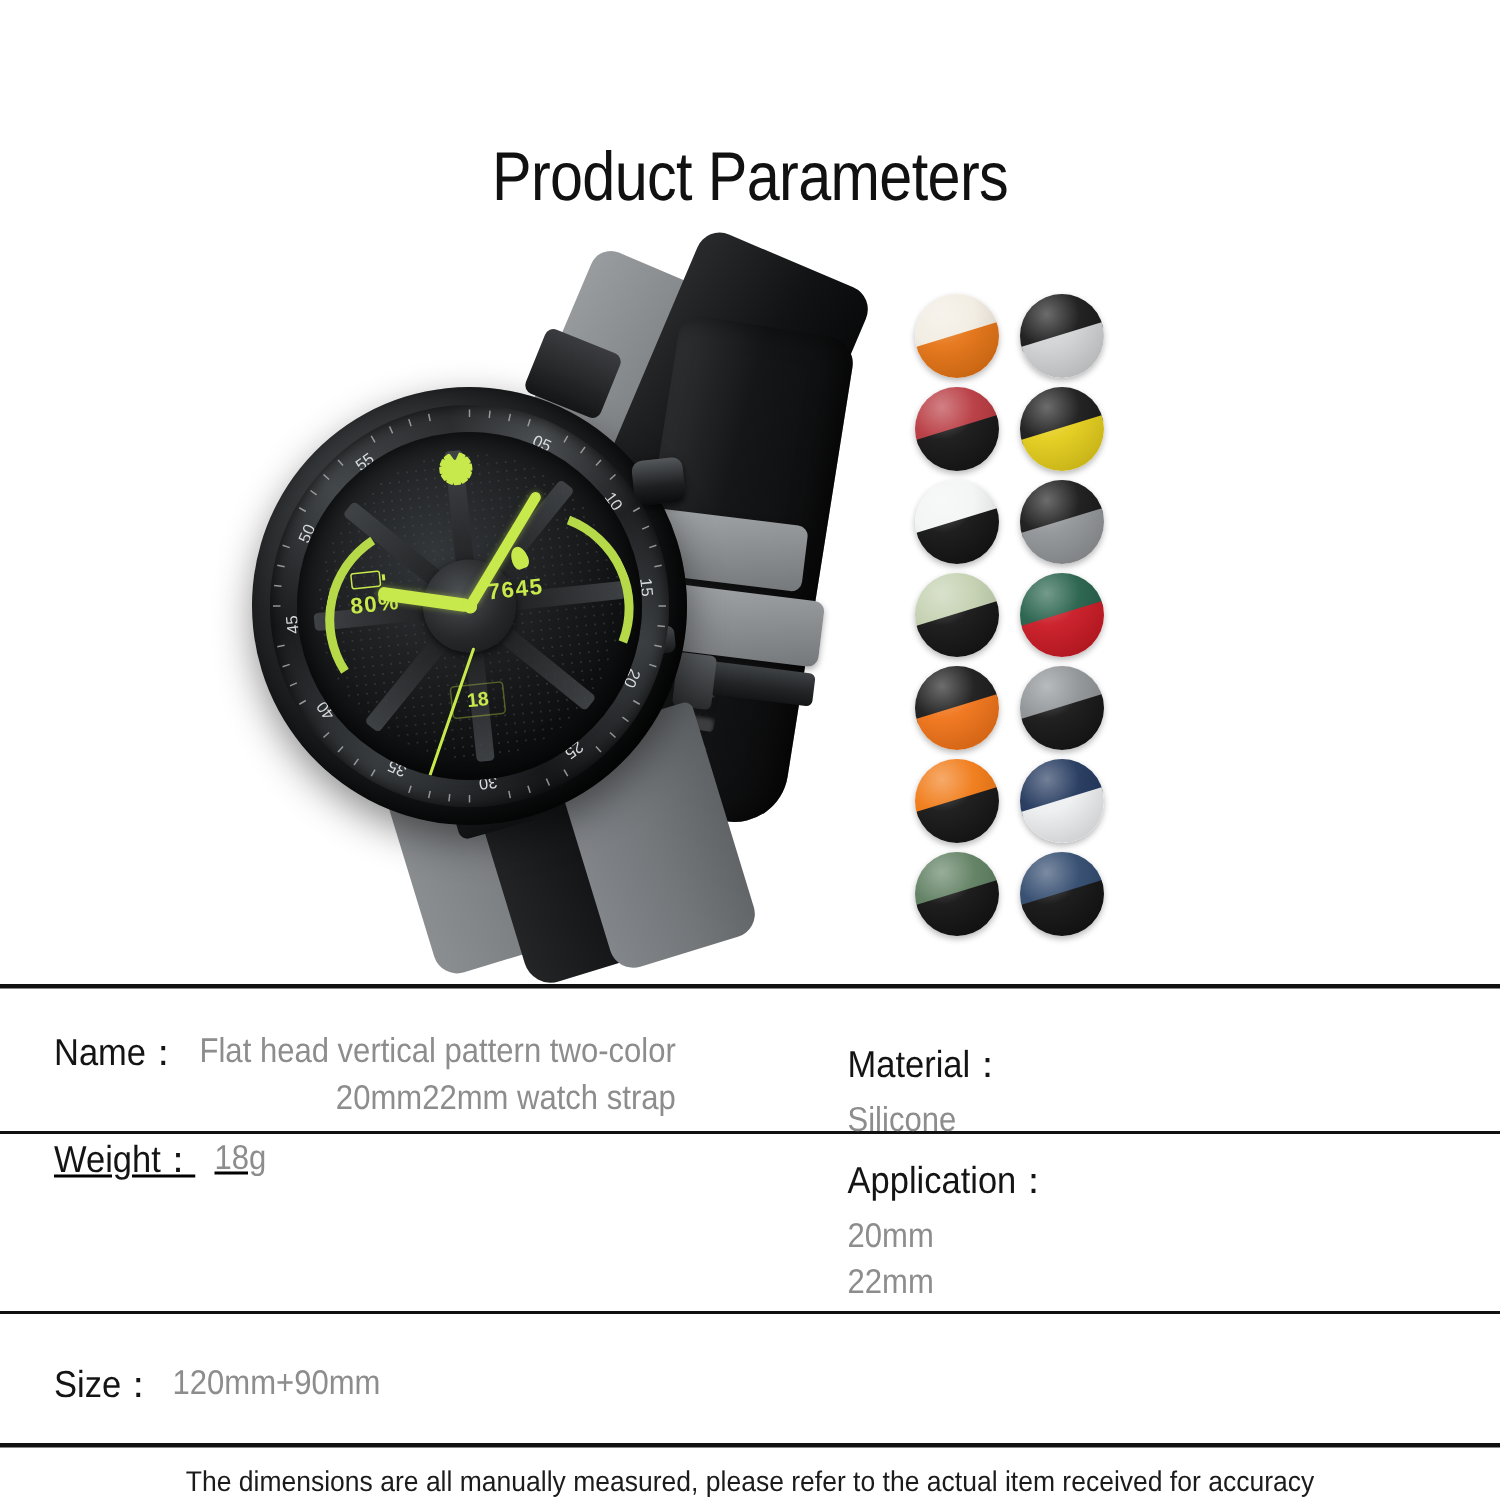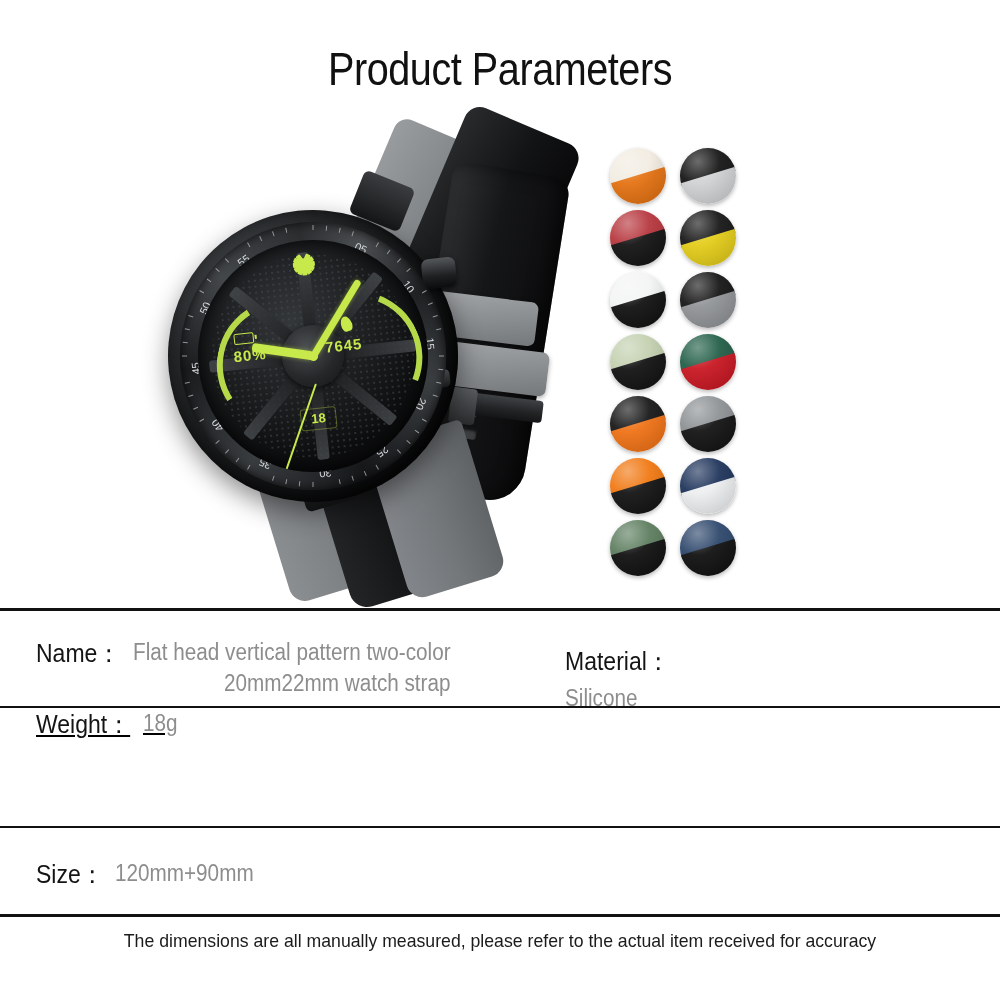--- a/index.html
+++ b/index.html
@@ -3,21 +3,21 @@
 <meta charset="utf-8">
 <style>
   html,body{margin:0;padding:0;}
   body{
     width:1000px;height:1000px;
     background:#ffffff;
     font-family:"Liberation Sans", sans-serif;
     overflow:hidden;
     position:relative;
   }
-  .page{position:relative;width:1000px;height:741px;}
+  .page{position:relative;width:1000px;height:741px;margin-top:48px;}
 
   
   .title{
     position:absolute;left:0;top:42px;width:1000px;
     text-align:center;
     font-size:46px;
     letter-spacing:-0.5px;
     color:#111;
     font-family:"Liberation Sans", sans-serif;
     transform:scaleX(0.86);
@@ -543,20 +543,25 @@
       </div>
     </div>
 
     <div class="rule thin"></div>
 
     <div class="row r2">
       <div class="cellL pairline">
         <span class="lbl">Weight：</span>
         <span class="val">18g</span>
       </div>
+      <div class="cellR pairline">
+        <span class="lbl">Application：</span>
+        <span class="val">20mm
+22mm</span>
+      </div>
     </div>
 
     <div class="rule thin"></div>
 
     <div class="row r3">
       <div class="cellL pairline">
         <span class="lbl">Size：</span>
         <span class="val">120mm+90mm</span>
       </div>
     </div>

